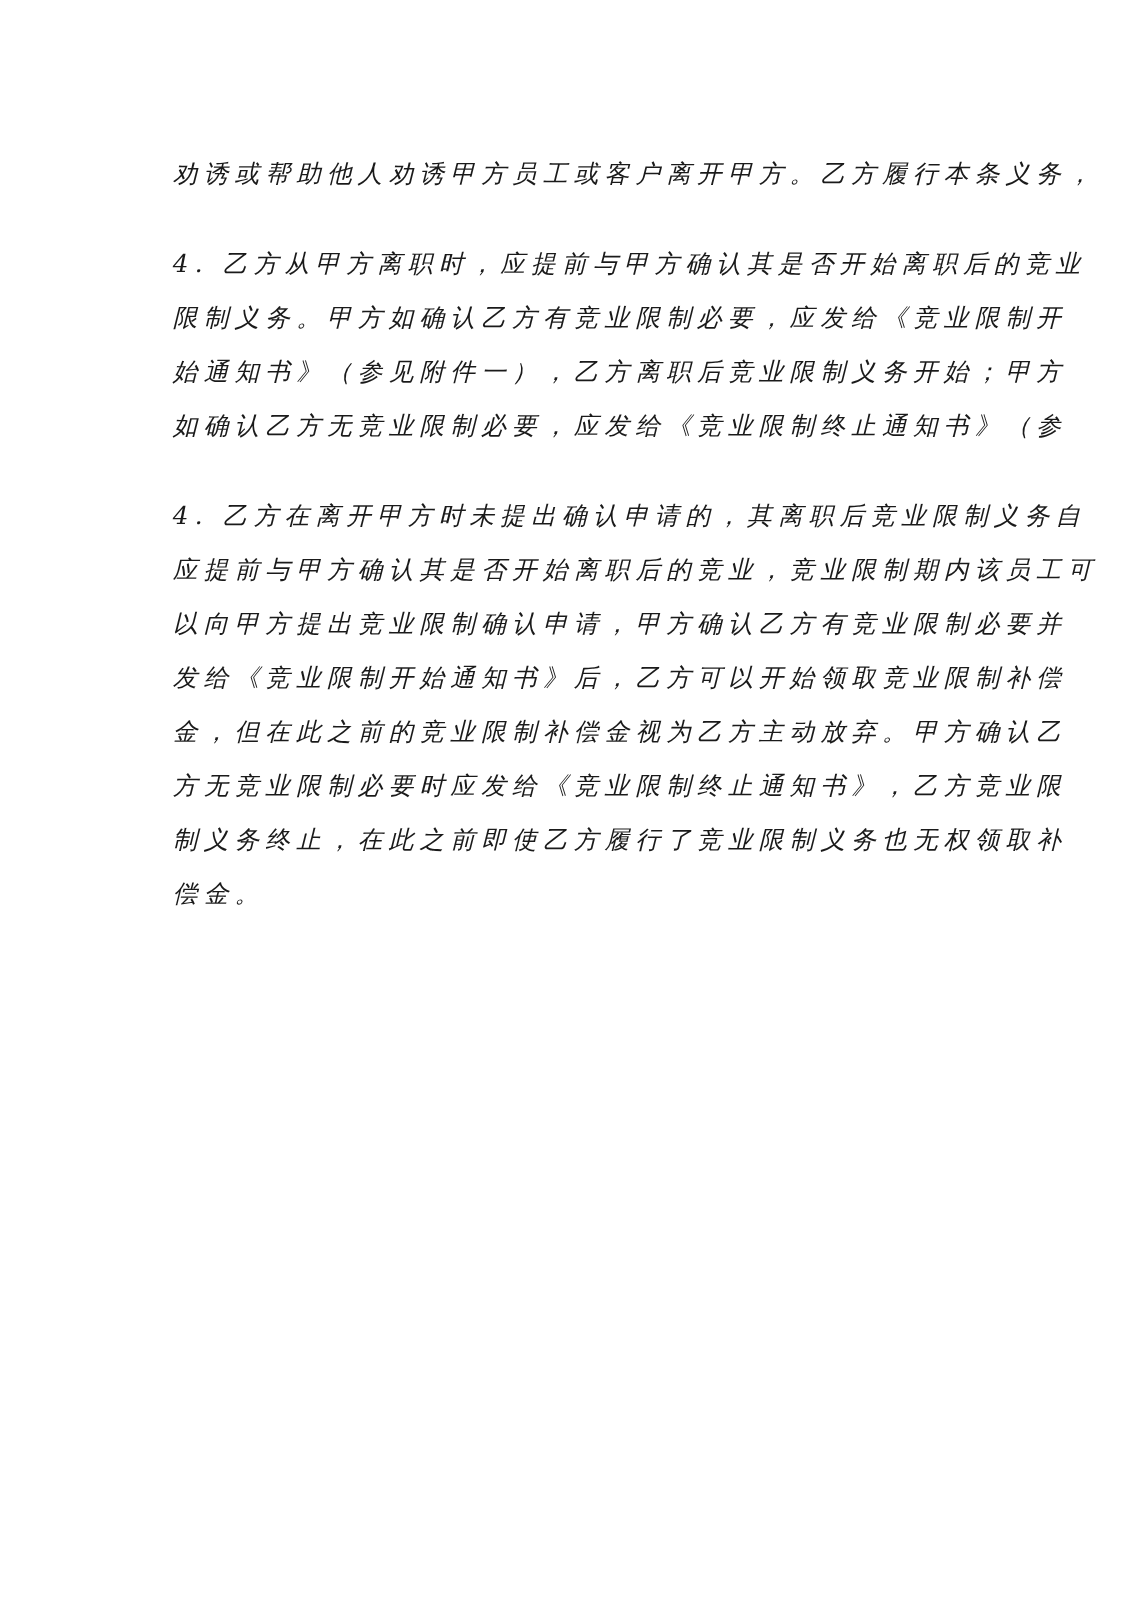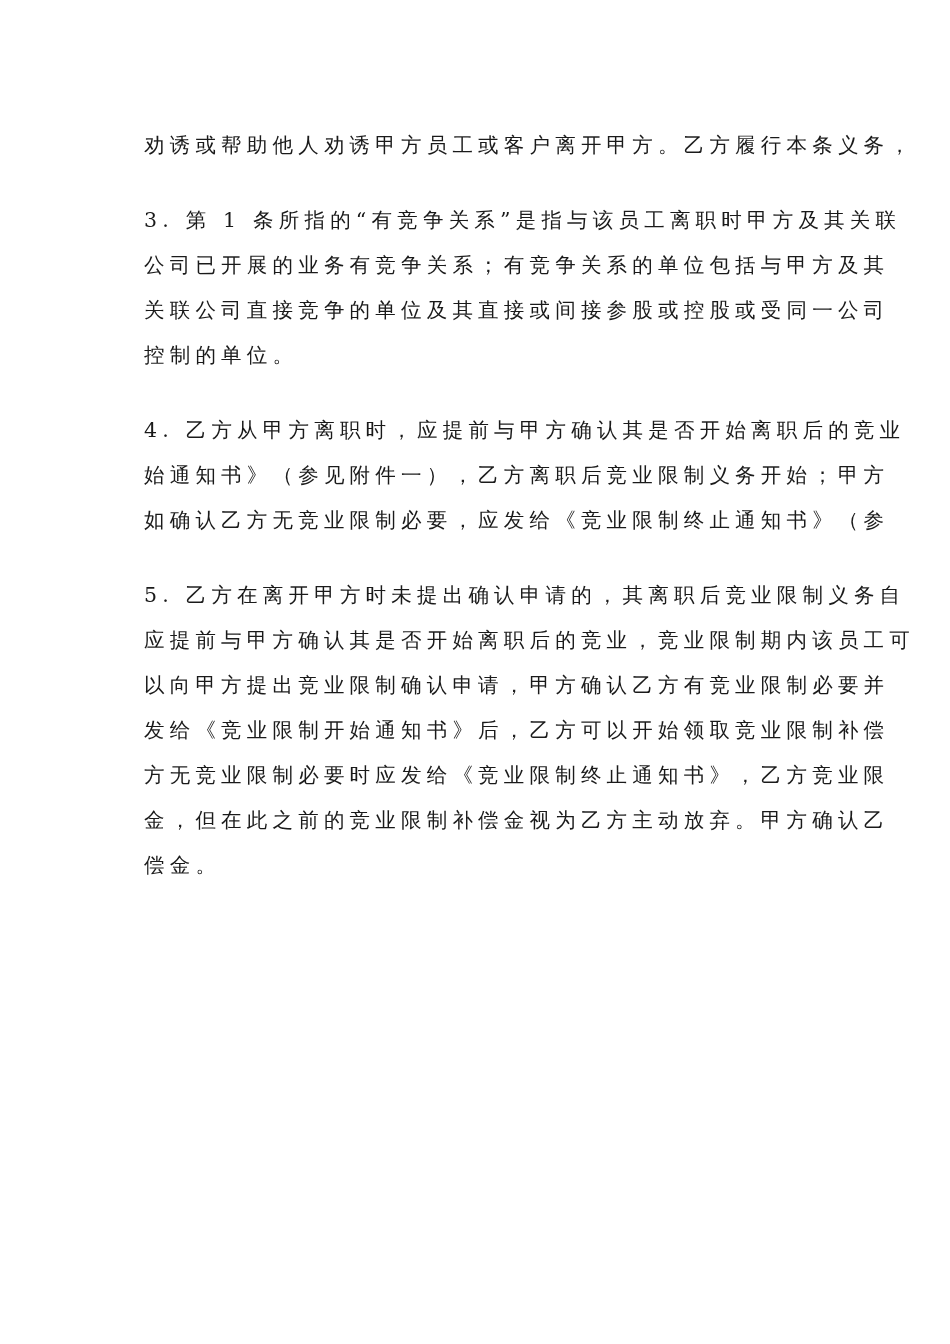--- a/index.html
+++ b/index.html
@@ -13,20 +13,21 @@
     position: relative;
     overflow: hidden;
     font-family: "DejaVu Serif", "Liberation Serif", serif;
     color: #1a1a1a;
   }
   .page {
     position: absolute;
     left: 144px;
     top: 123px;
     width: 664px;
+    font-style: italic;
   }
   .para {
     margin: 0 0 30px 0;
     font-size: 20.5px;
     line-height: 45px;
     letter-spacing: 5.2px;
     text-align: justify;
     text-align-last: left;
     word-break: break-all;
   }
@@ -42,36 +43,32 @@
 </style>
 </head>
 <body>
 
 <div class="page">
 
   <p class="para">
     <span class="line">劝诱或帮助他人劝诱甲方员工或客户离开甲方。乙方履行本条义务，</span>
   </p>
 
-  <p class="para">
-    <span class="line">3. 第 1 条所指的“有竞争关系”是指与该员工离职时甲方及其关联</span>
-    <span class="line">公司已开展的业务有竞争关系；有竞争关系的单位包括与甲方及其</span>
-    <span class="line">关联公司直接竞争的单位及其直接或间接参股或控股或受同一公司</span>
-    <span class="line last">控制的单位。</span>
-  </p>
 
   <p class="para">
     <span class="line">4. 乙方从甲方离职时，应提前与甲方确认其是否开始离职后的竞业</span>
+    <span class="line">限制义务。甲方如确认乙方有竞业限制必要，应发给《竞业限制开</span>
     <span class="line">始通知书》（参见附件一），乙方离职后竞业限制义务开始；甲方</span>
     <span class="line">如确认乙方无竞业限制必要，应发给《竞业限制终止通知书》（参</span>
   </p>
 
   <p class="para">
-    <span class="line">5. 乙方在离开甲方时未提出确认申请的，其离职后竞业限制义务自</span>
+    <span class="line">4. 乙方在离开甲方时未提出确认申请的，其离职后竞业限制义务自</span>
     <span class="line">应提前与甲方确认其是否开始离职后的竞业，竞业限制期内该员工可</span>
     <span class="line">以向甲方提出竞业限制确认申请，甲方确认乙方有竞业限制必要并</span>
     <span class="line">发给《竞业限制开始通知书》后，乙方可以开始领取竞业限制补偿</span>
+    <span class="line">金，但在此之前的竞业限制补偿金视为乙方主动放弃。甲方确认乙</span>
     <span class="line">方无竞业限制必要时应发给《竞业限制终止通知书》，乙方竞业限</span>
-    <span class="line">金，但在此之前的竞业限制补偿金视为乙方主动放弃。甲方确认乙</span>
+    <span class="line">制义务终止，在此之前即使乙方履行了竞业限制义务也无权领取补</span>
     <span class="line last">偿金。</span>
   </p>
 
 </div>
 
 </body></html>

